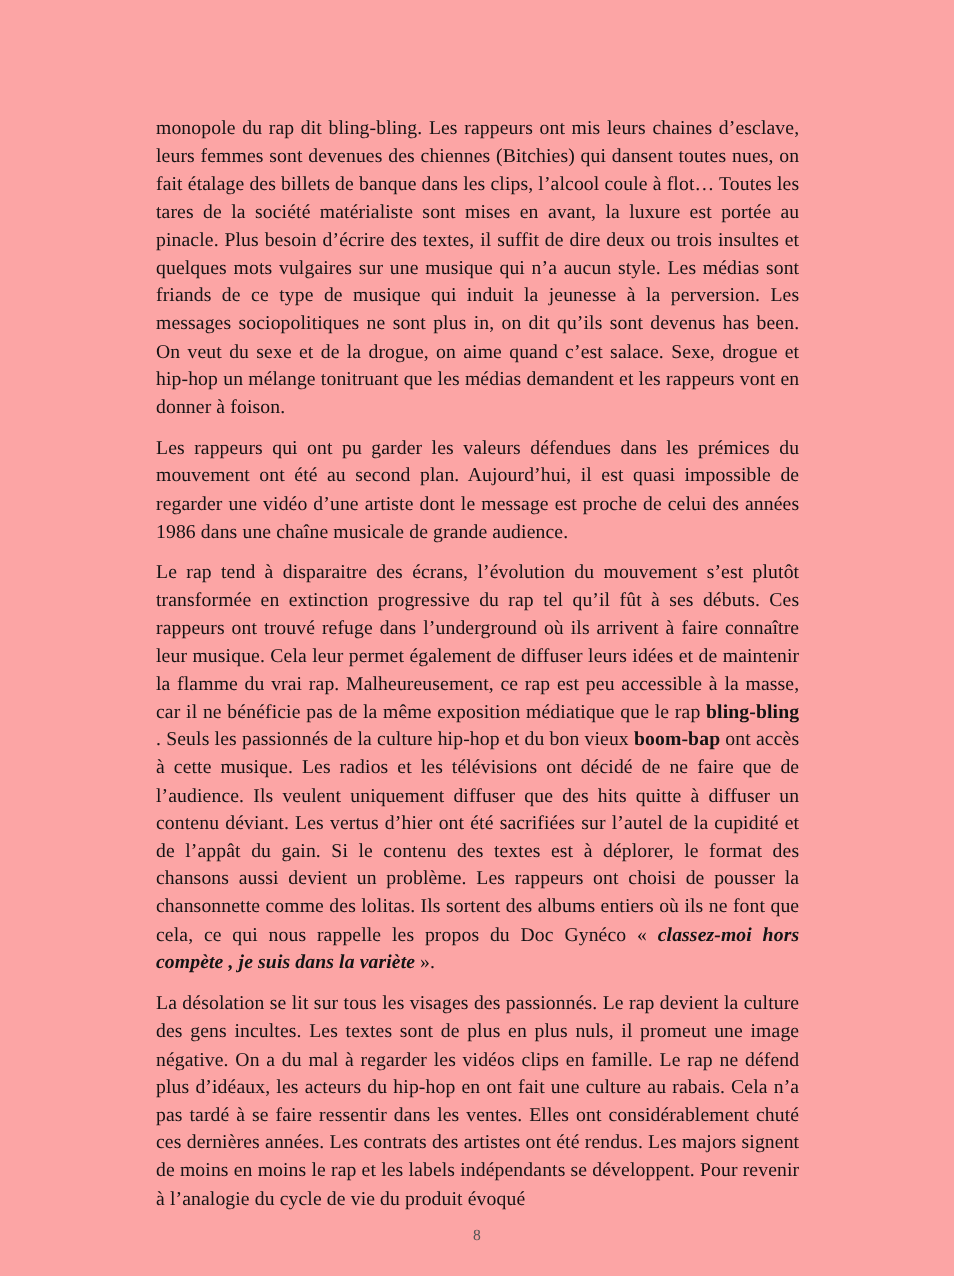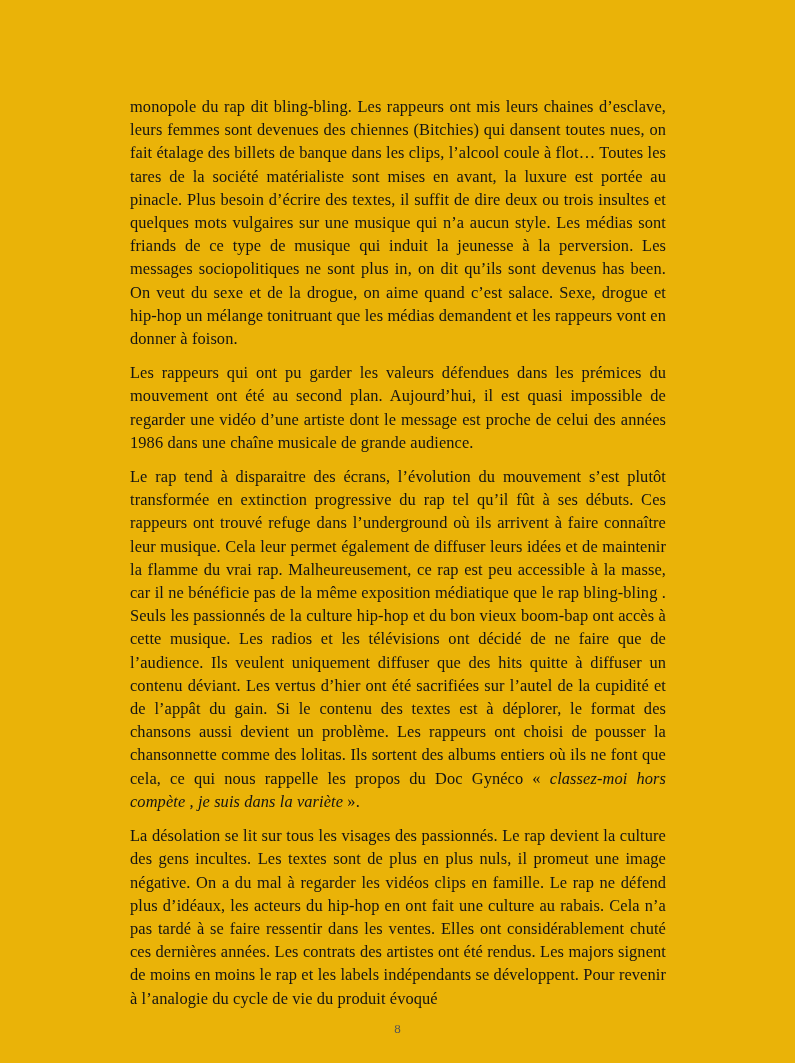--- a/index.html
+++ b/index.html
@@ -4,41 +4,41 @@
 <style>
   html, body {
     margin: 0;
     padding: 0;
     background: #ffffff;
   }
   .page {
     position: relative;
     width: 795px;
     height: 1063px;
-    background: #eab308;
+    background: #fca5a5;
     overflow: hidden;
     font-family: "Liberation Serif", serif;
   }
   .text-body {
     position: absolute;
     left: 130px;
     top: 95px;
     width: 536px;
     text-align: justify;
     font-size: 16.4px;
     line-height: 23.2px;
     color: #141414;
     letter-spacing: 0.1px;
   }
   .text-body p {
     margin: 0 0 11px 0;
     padding: 0;
   }
   .text-body span.bold {
-    font-weight: normal;
+    font-weight: bold;
   }
   .text-body span.italic {
     font-style: italic;
   }
   .page-number {
     position: absolute;
     left: 0;
     bottom: 26px;
     width: 100%;
     text-align: center;

